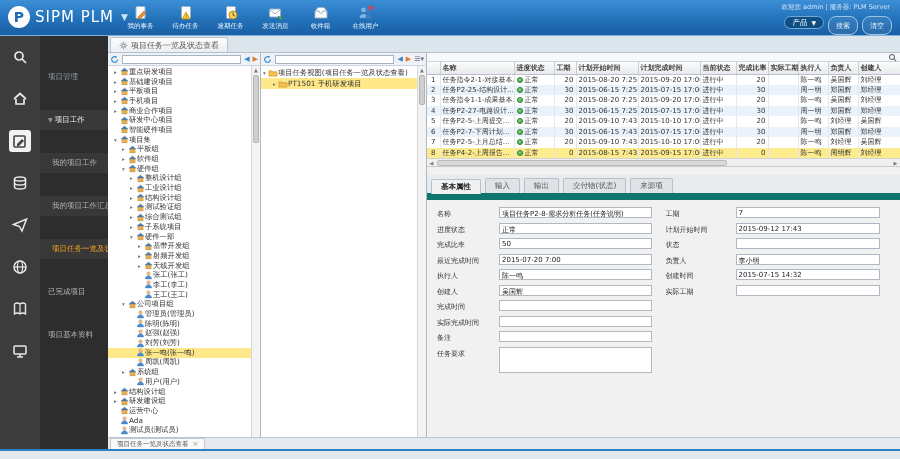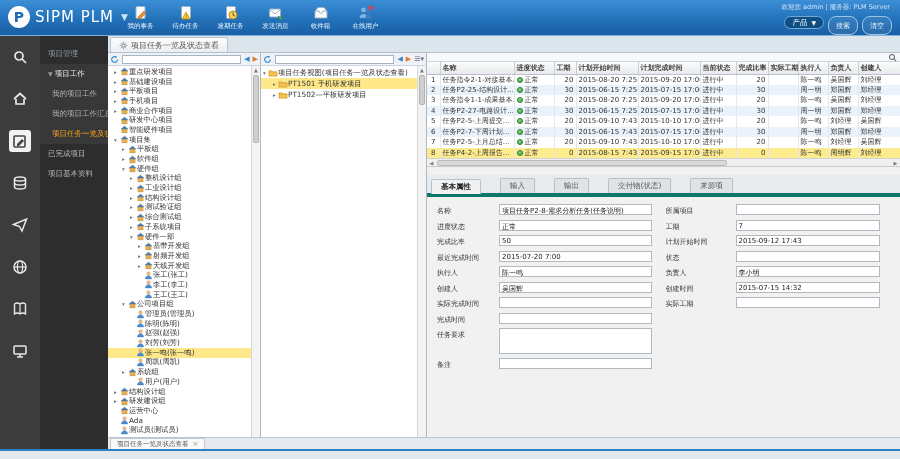--- a/index.html
+++ b/index.html
@@ -27,21 +27,21 @@
     color:#eaf4fd; font-size:7px; display:flex; align-items:center; padding:0 7px; cursor:pointer; }
 
   
   #rail { position:absolute; left:0; top:36px; width:40px; height:413px; background:#3c3c3c; }
   .rail-icon { width:40px; height:42px; display:flex; align-items:center; justify-content:center; cursor:pointer; }
   .rail-icon .ric { width:22px; height:22px; display:flex; align-items:center; justify-content:center; border-radius:3px; }
   .rail-icon.active .ric { background:#f2f2f2; }
 
   
   #nav { position:absolute; left:40px; top:36px; width:68px; height:413px; background:#2d2d2d; padding-top:8px; }
-  .nav-item { font-size:7.5px; color:#b9b9b9; padding:5px 4px 5px 8px; white-space:nowrap; overflow:hidden; cursor:pointer; }
+  .nav-item { font-size:7.5px; color:#b9b9b9; padding:5px 4px 5px 8px; white-space:nowrap; overflow:hidden; cursor:pointer;margin-top:23px; }
   .nav-section { color:#8f9aa3; }
   .nav-group { color:#ececec; background:#383838; }
   .nav-child { background:#383838; color:#b0b0b0; padding-left:12px; }
   .nav-child.active { color:#f5a41e; }
   .nav-caret { font-size:6px; color:#9a9a9a; margin-right:2px; }
 
   
   #tabbar { position:absolute; left:108px; top:36px; width:792px; height:17px; background:#dde5ec;
     border-bottom:1px solid #b4c1cd; display:flex; align-items:flex-end; padding-left:2px; }
   #main-tab { height:15px; background:linear-gradient(180deg,#fcfcfc,#eceff2); border:1px solid #b9c4cf; border-bottom:none;
@@ -94,21 +94,21 @@
   .dot { display:inline-block; width:6px; height:6px; border-radius:50%;
     background:radial-gradient(circle at 35% 30%,#8fd48f,#3aa63a); border:1px solid #2e7d32; vertical-align:-1px; margin-right:2px; }
 
   
   #hscroll { height:9px; background:#f0f0f0; border-top:1px solid #d4d4d4; border-bottom:1px solid #c8cdd2; position:relative; }
   .hs-arrow { position:absolute; top:0; width:9px; height:8px; font-size:5px; color:#777; text-align:center; line-height:8px; cursor:pointer; }
   #hs-thumb { position:absolute; left:10px; top:1px; width:290px; height:6px; background:#d9d9d9; border:1px solid #bcbcbc; border-radius:2px; }
 
   
   #detail { position:absolute; left:0; right:0; top:122px; bottom:0; background:#f1f1f1; }
-  #dtabs { display:flex; gap:19px; padding:3px 12px 0 4px; border-bottom:4px solid #0f766e; background:#e8ebee; }
+  #dtabs { display:flex; gap:4px; padding:3px 12px 0 4px; border-bottom:7px solid #0f766e; background:#e8ebee; }
   .dtab { font-size:7.5px; padding:2px 9px; border:1px solid #b8c0c8; border-bottom:none; border-radius:2px 2px 0 0;
     background:#dfe3e7; color:#555; cursor:pointer; }
   .dtab.active { background:#f1f1f1; color:#222; font-weight:bold; position:relative; top:1px; }
   #dform { display:flex; padding:7px 6px 0 10px; }
   .fcol { width:50%; }
   .frow { display:flex; margin-bottom:3.5px; align-items:flex-start; }
   .flabel { width:62px; flex:none; font-size:7px; color:#333; padding-top:2px; white-space:nowrap; overflow:hidden; }
   .fcol-right .flabel { width:70px; }
   .fbox { flex:1; height:11px; background:#fff; border:1px solid #b0b8c2; font-size:7px; color:#222;
     padding:1px 2px; white-space:nowrap; overflow:hidden; margin-right:14px; }
@@ -754,31 +754,20 @@
       <div class="t2-row sel">
         <span style="width:10px;flex:none;"></span>
     <span class="tr-arrow">▸</span>
     <span class="tr-icon">
           <svg width="10" height="10" viewBox="0 0 16 16">
             <path d="M1.5 4.5 L1.5 13 L14.5 13 L14.5 6 L7.5 6 L6 4.5 Z" fill="#f6c14f" stroke="#c8912a" stroke-width=".9"></path>
             <path d="M1.5 7 H14.5" stroke="#e0a93c" stroke-width=".9"></path>
           </svg>
         </span>
     <span>PT1501 手机研发项目</span>
-      </div>
-      <div class="t2-row">
-        <span style="width:10px;flex:none;"></span>
-    <span class="tr-arrow">▸</span>
-    <span class="tr-icon">
-          <svg width="10" height="10" viewBox="0 0 16 16">
-            <path d="M1.5 4.5 L1.5 13 L14.5 13 L14.5 6 L7.5 6 L6 4.5 Z" fill="#f6c14f" stroke="#c8912a" stroke-width=".9"></path>
-            <path d="M1.5 7 H14.5" stroke="#e0a93c" stroke-width=".9"></path>
-          </svg>
-        </span>
-    <span>PT1502—平板研发项目</span>
       </div>
     </div>
   <div class="vscroll" id="tasks-scroll">
     <div class="vs-arrow">▲</div>
     <div class="vs-thumb"></div>
   </div>
 </div>
 
 <div id="panel-right" class="panel">
   <div id="search-row">
@@ -966,41 +955,37 @@
           </div>
           <div class="frow">
             <div class="flabel">执行人</div>
       <div class="fbox">陈一鸣</div>
           </div>
           <div class="frow">
             <div class="flabel">创建人</div>
       <div class="fbox">吴国辉</div>
           </div>
           <div class="frow">
+            <div class="flabel">完成时间</div>
+      <div class="fbox"></div>
+          </div>
+          <div class="frow">
             <div class="flabel">实际完成时间</div>
       <div class="fbox"></div>
           </div>
           <div class="frow">
-            <div class="flabel">完成时间</div>
+            <div class="flabel">备注</div>
       <div class="fbox"></div>
           </div>
           <div class="frow">
             <div class="flabel">任务要求</div>
       <div class="fbox tall"></div>
           </div>
-          <div class="frow">
-            <div class="flabel">备注</div>
-      <div class="fbox"></div>
-          </div>
         </div>
       <div class="fcol fcol-right" id="fcol-right">
-          <div class="frow">
-            <div class="flabel">所属项目</div>
-      <div class="fbox"></div>
-          </div>
           <div class="frow">
             <div class="flabel">工期</div>
       <div class="fbox">7</div>
           </div>
           <div class="frow">
             <div class="flabel">计划开始时间</div>
       <div class="fbox">2015-09-12 17:43</div>
           </div>
           <div class="frow">
             <div class="flabel">状态</div>

